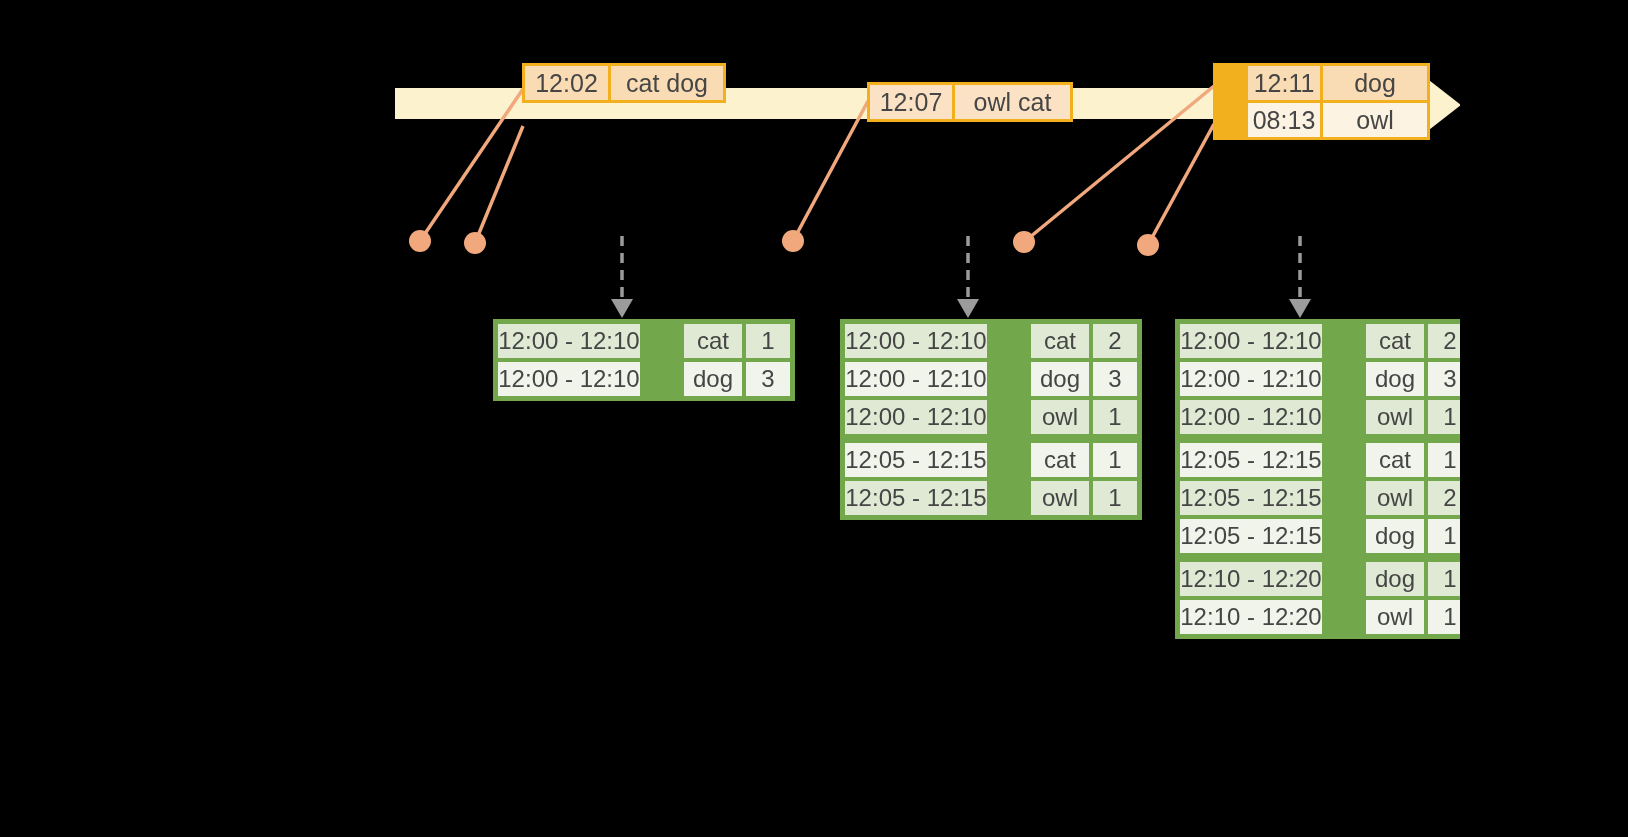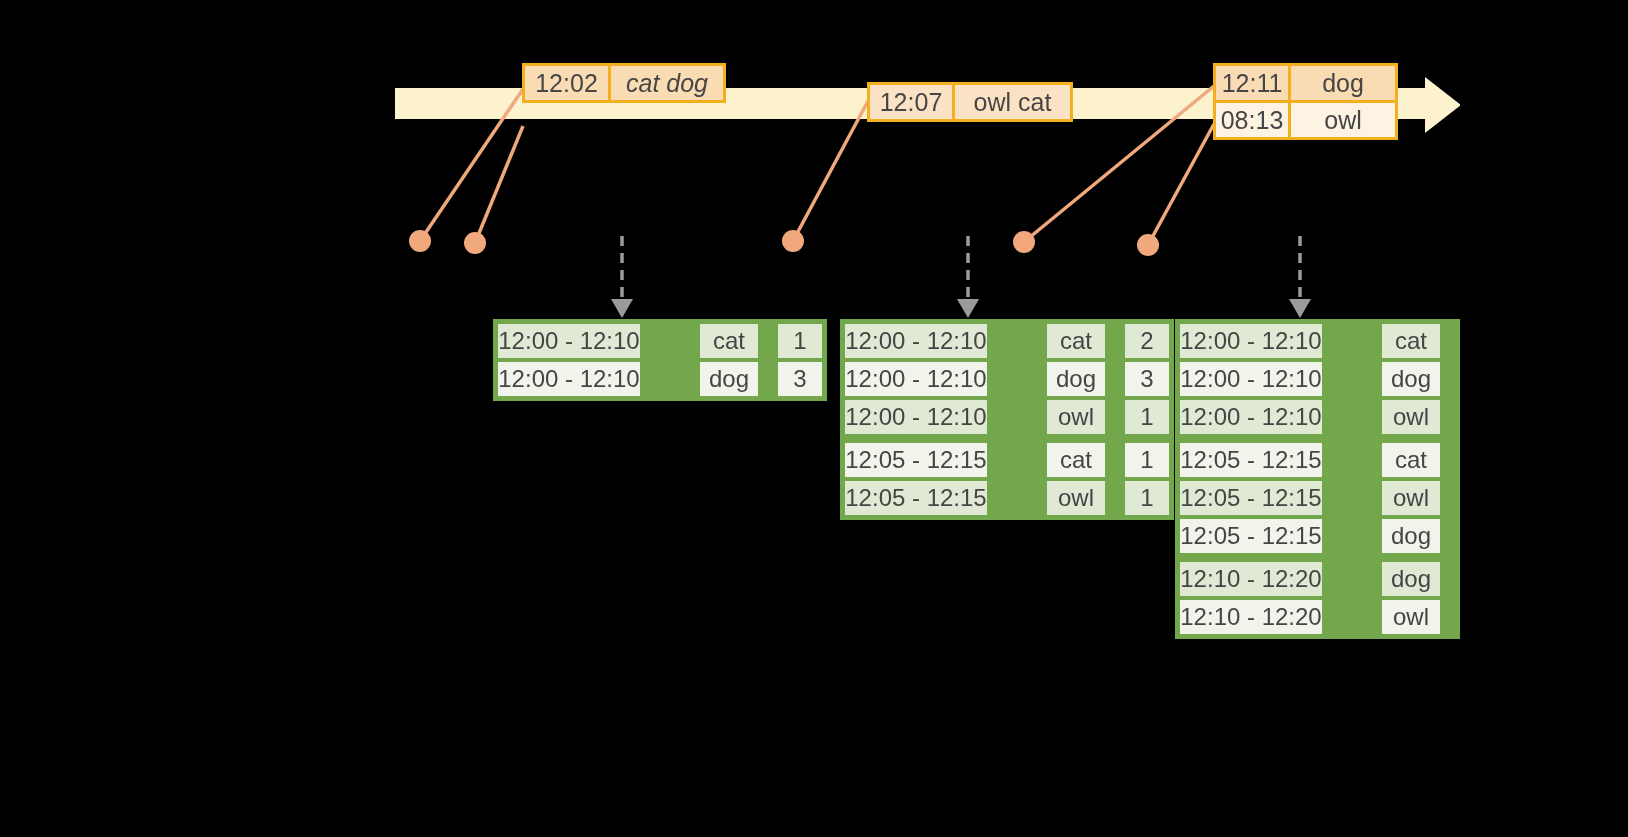--- a/index.html
+++ b/index.html
@@ -16,29 +16,29 @@
   
   .event-table{position:absolute;border:3px solid #F2B01E;background:#F2B01E;
     display:flex;flex-direction:column;gap:3px;}
   .event-row{display:flex;gap:3px;}
   .event-cell{display:flex;align-items:center;justify-content:center;height:34px;
     font-size:25px;color:#464646;}
   .e-dark{background:#FADCB4;}
   .e-light{background:#FDF3E2;}
   .e-mid{background:#FBE2C4;}
   #event-table-0{left:522px;top:63px;}
-  #event-table-0 .c-time{width:83px;} #event-table-0 .c-words{width:112px;font-style:italic;}
+  #event-table-0 .c-time{width:83px;} #event-table-0 .c-words{width:112px;}
   #event-table-1{left:867px;top:82px;}
   #event-table-1 .c-time{width:82px;} #event-table-1 .c-words{width:115px;}
-  #event-table-2{left:1213px;top:63px;}
+  #event-table-2{left:1213px;top:63px;padding-left:32px;}
   #event-table-2 .c-time{width:72px;} #event-table-2 .c-words{width:104px;}
   
   .result-table{position:absolute;border:5px solid #72A84B;background:#72A84B;
     display:flex;flex-direction:column;}
-  .result-row{display:flex;gap:20px;margin-top:4px;}
+  .result-row{display:flex;gap:4px;margin-top:4px;}
   .result-row:first-child{margin-top:0;}
   .result-row.gsep{margin-top:9px;}
   .result-cell{display:flex;align-items:center;justify-content:center;height:34px;
     font-size:24px;color:#454545;}
   .c-window{width:142px;} .c-word{width:58px;margin-left:40px;} .c-count{width:44px;}
   .r-dark{background:#E0E9D4;}
   .r-light{background:#F0F4EB;}
   #result-table-0{left:493px;top:319px;}
   #result-table-1{left:840px;top:319px;}
   #result-table-2{left:1175px;top:319px;}

